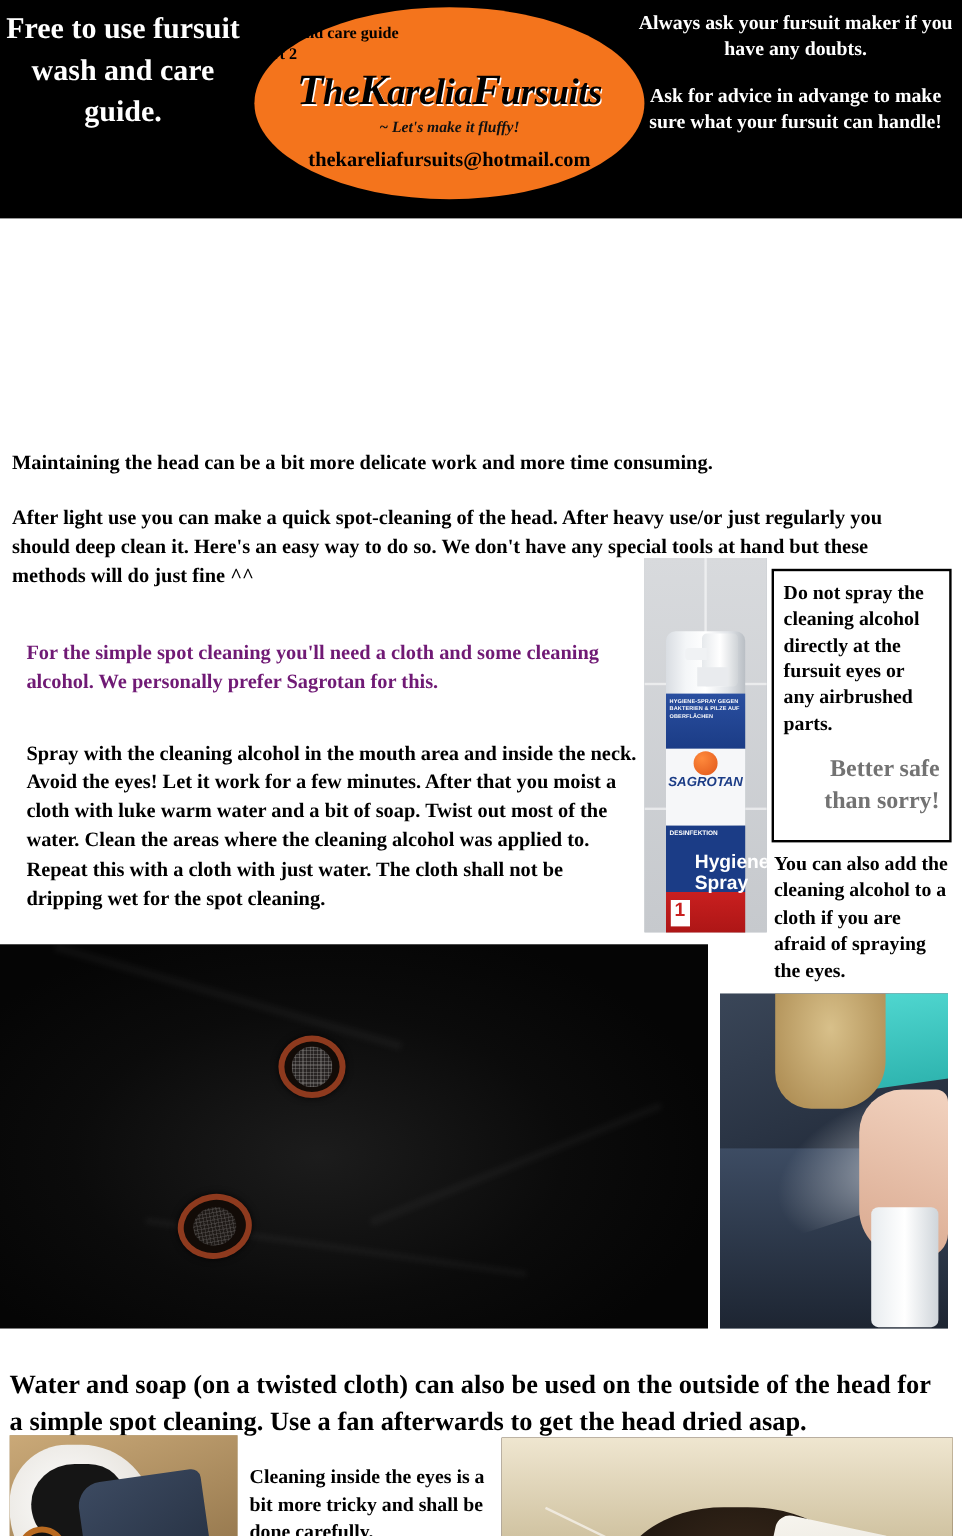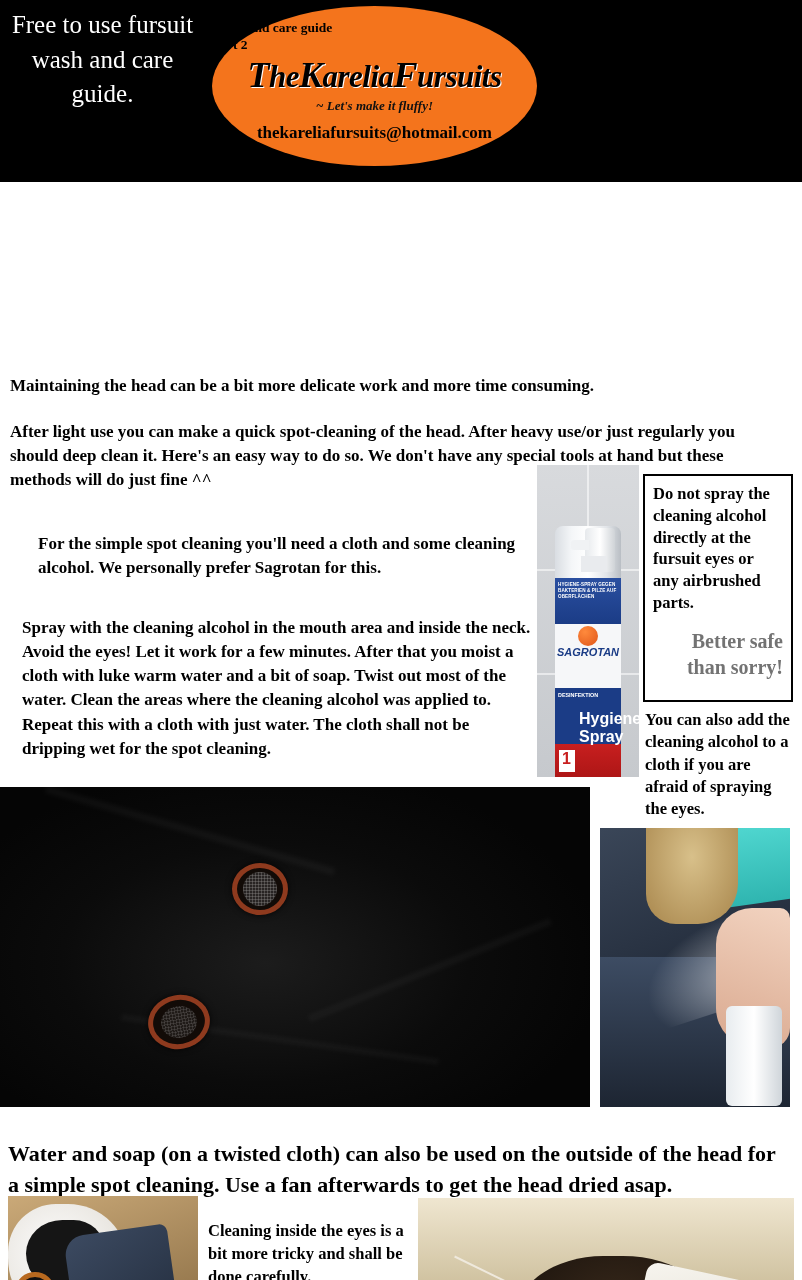--- a/index.html
+++ b/index.html
@@ -20,21 +20,21 @@
     width: 802px; height: 182px;
     background: #000000;
     color: #ffffff;
   }
   .header-left {
     position: absolute;
     left: 0; top: 8px;
     width: 205px;
     text-align: center;
     font-size: 25px;
-    font-weight: normal;
+    font-weight: bold;
     line-height: 1.38;
     font-family: "Liberation Serif", serif;
   }
   .header-right {
     position: absolute;
     right: 4px; top: 8px;
     width: 270px;
     text-align: center;
     font-size: 16.5px;
     font-weight: bold;
@@ -114,26 +114,26 @@
     position: absolute;
     left: 10px; top: 238px;
     width: 762px;
     font-size: 17px;
     font-weight: bold;
     line-height: 1.42;
     color: #000;
   }
   .p-simple {
     position: absolute;
-    left: 38px; top: 350px;
+    left: 22px; top: 350px;
     width: 510px;
     font-size: 17px;
     font-weight: bold;
     line-height: 1.42;
-    color: #000000;
+    color: #701a75;
   }
   .p-spray {
     position: absolute;
     left: 22px; top: 434px;
     width: 512px;
     font-size: 17px;
     font-weight: bold;
     line-height: 1.42;
     color: #000;
   }
@@ -440,20 +440,24 @@
     <div class="logo-oval"></div>
     <div class="logo-sub-top">
       <div>Wash and care guide</div>
       <div>Part 2</div>
     </div>
     <div class="logo-name"><span class="cap">T</span>he<span class="cap">K</span>arelia<span class="cap">F</span>ursuits</div>
     <div class="logo-tag">~ Let's make it fluffy!</div>
     <div class="logo-mail">thekareliafursuits@hotmail.com</div>
   </div>
 
+  <div class="header-right">
+    <div class="para1">Always ask your fursuit maker if you have any doubts.</div>
+    <div class="para2">Ask for advice in advange to make sure what your fursuit can handle!</div>
+  </div>
 </div>
 
 <div class="body-wrap">
 
   <div class="p-intro">Maintaining the head can be a bit more delicate work and more time consuming.</div>
   <div class="p-after">After light use you can make a quick spot-cleaning of the head. After heavy use/or just regularly you should deep clean it. Here's an easy way to do so. We don't have any special tools at hand but these methods will do just fine ^^</div>
   <div class="p-simple">For the simple spot cleaning you'll need a cloth and some cleaning alcohol. We personally prefer Sagrotan for this.</div>
   <div class="p-spray">Spray with the cleaning alcohol in the mouth area and inside the neck. Avoid the eyes!  Let it work for a few minutes. After that you moist a cloth with luke warm water and a bit of soap. Twist out most of the water. Clean the areas where the cleaning alcohol was applied to. Repeat this with a cloth with just water. The cloth shall not be dripping wet for the spot cleaning.</div>
 
   <div class="photo-sagrotan">

